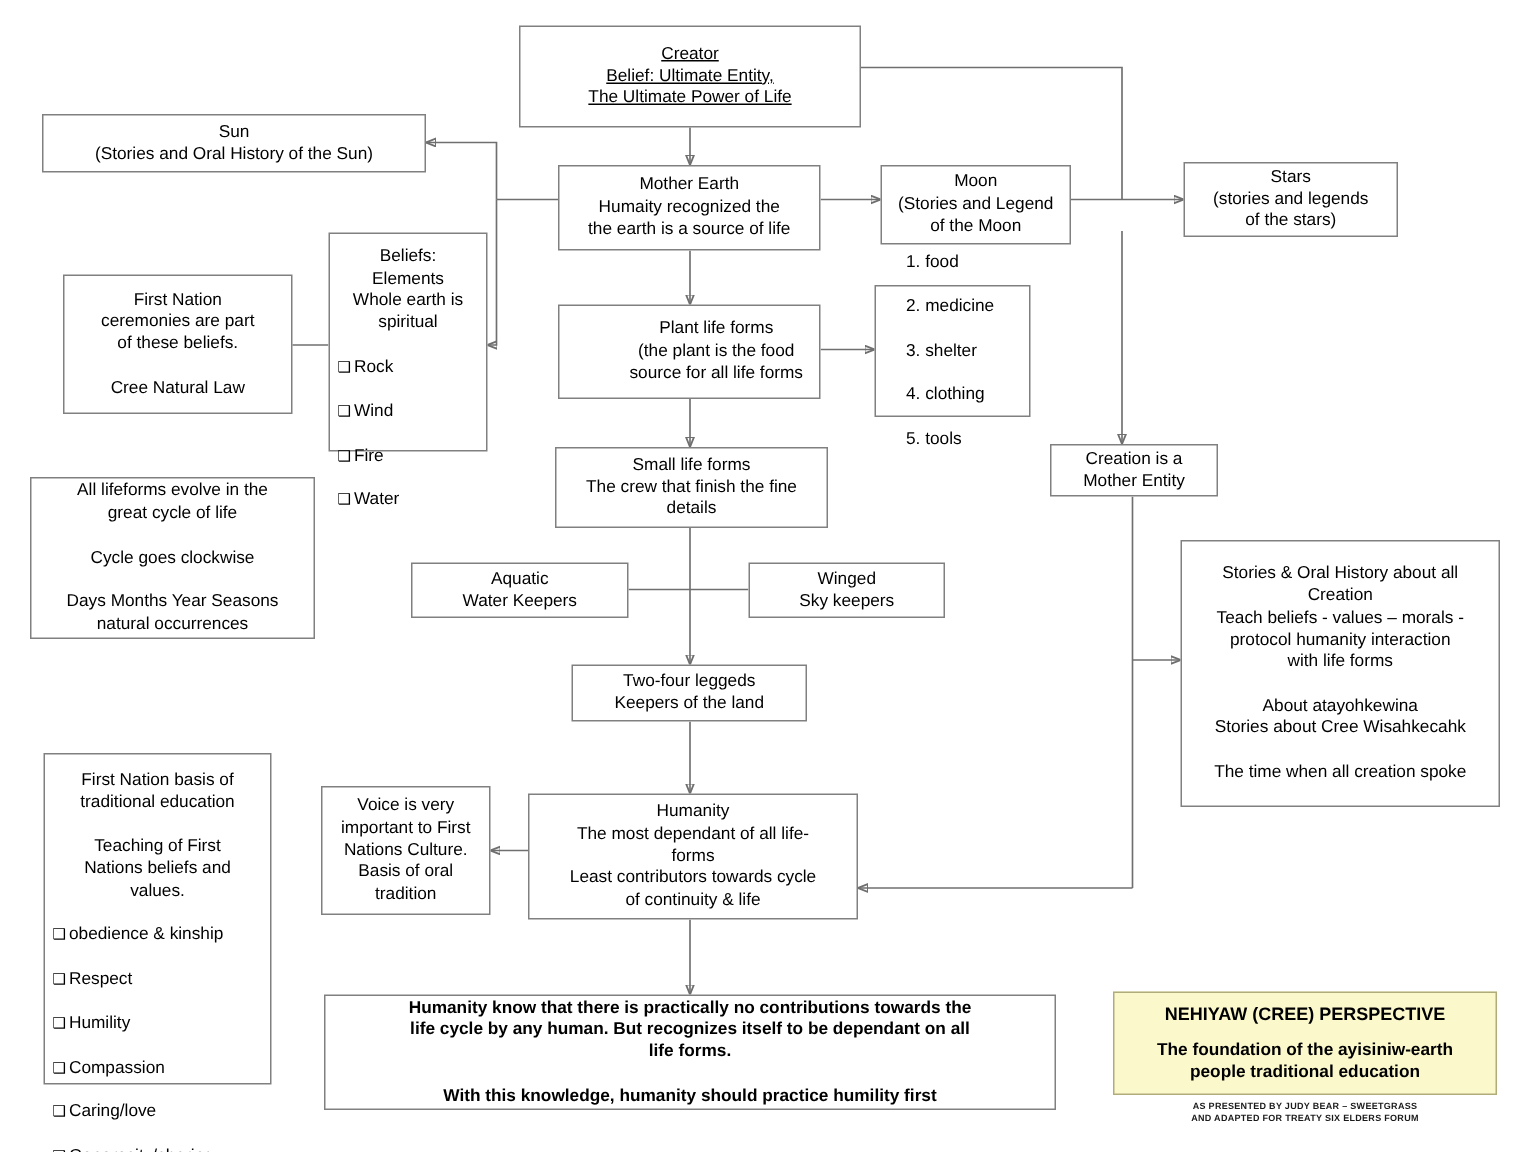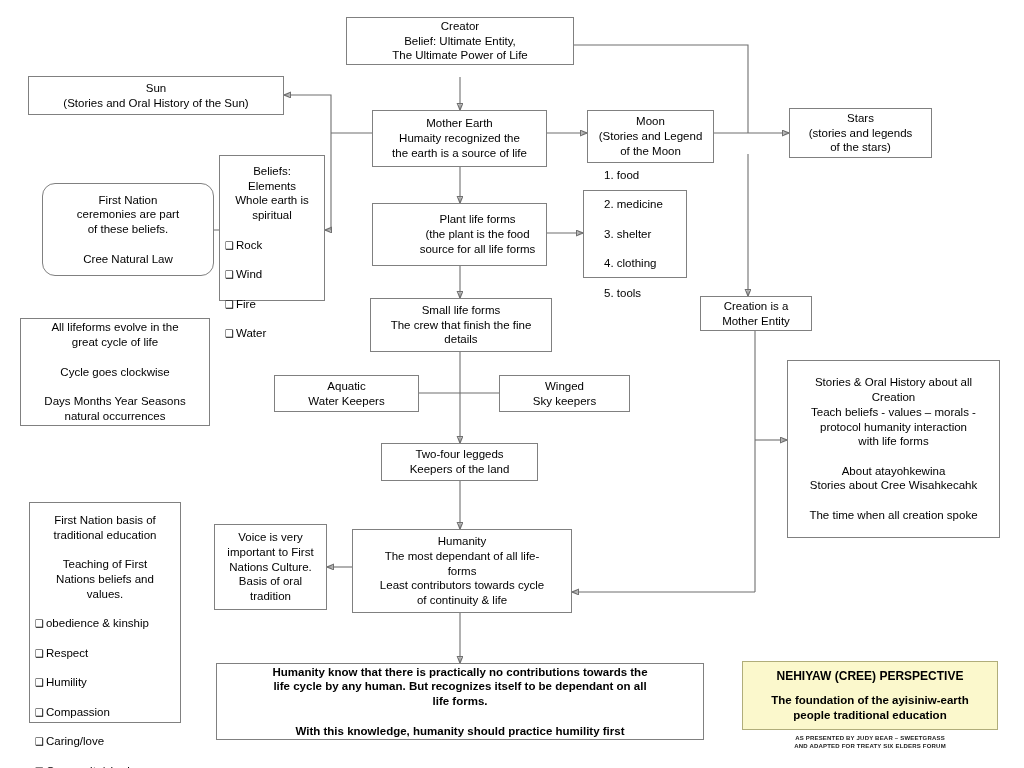--- a/index.html
+++ b/index.html
@@ -113,21 +113,21 @@
     <line x1="419" y1="393" x2="460" y2="393"></line>
     <line x1="460" y1="393" x2="499" y2="393"></line>
 
     <line x1="460" y1="481" x2="460" y2="529" marker-end="url(#ah)"></line>
 
     <path d="M352,567 L327,567" marker-end="url(#ah)"></path>
 
     <line x1="460" y1="613" x2="460" y2="663" marker-end="url(#ah)"></line>
   </svg>
 
-  <div class="node" style="left:346px; top:17px; width:228px; height:48px;">Creator
+  <div class="node" style="left:346px; top:17px; width:228px; height:68px;text-decoration:underline;">Creator
 Belief: Ultimate Entity,
 The Ultimate Power of Life</div>
 
   <div class="node" style="left:28px; top:76px; width:256px; height:39px;">Sun
 (Stories and Oral History of the Sun)</div>
 
   <div class="node" style="left:372px; top:110px; width:175px; height:57px;">Mother Earth
 Humaity recognized the
 the earth is a source of life</div>
 
@@ -146,21 +146,21 @@
 spiritual</span>
     <span class="gap"></span>
     <span class="list">
       <span class="li"><span class="sq">❑</span><span>Rock</span></span>
       <span class="li"><span class="sq">❑</span><span>Wind</span></span>
       <span class="li"><span class="sq">❑</span><span>Fire</span></span>
       <span class="li"><span class="sq">❑</span><span>Water</span></span>
     </span>
   </div>
 
-  <div class="node" style="left:42px; top:183px; width:172px; height:93px;border-radius:13px;">First Nation
+  <div class="node" style="left:42px; top:183px; width:153px; height:93px;">First Nation
 ceremonies are part
 of these beliefs.
 
 Cree Natural Law</div>
 
   <div class="node" style="left:372px; top:203px; width:175px; height:63px;padding-left:41px;">Plant life forms
 (the plant is the food
 source for all life forms</div>
 
   <div class="node" style="left:583px; top:190px; width:104px; height:88px; justify-content:center; padding-left:20px;">

